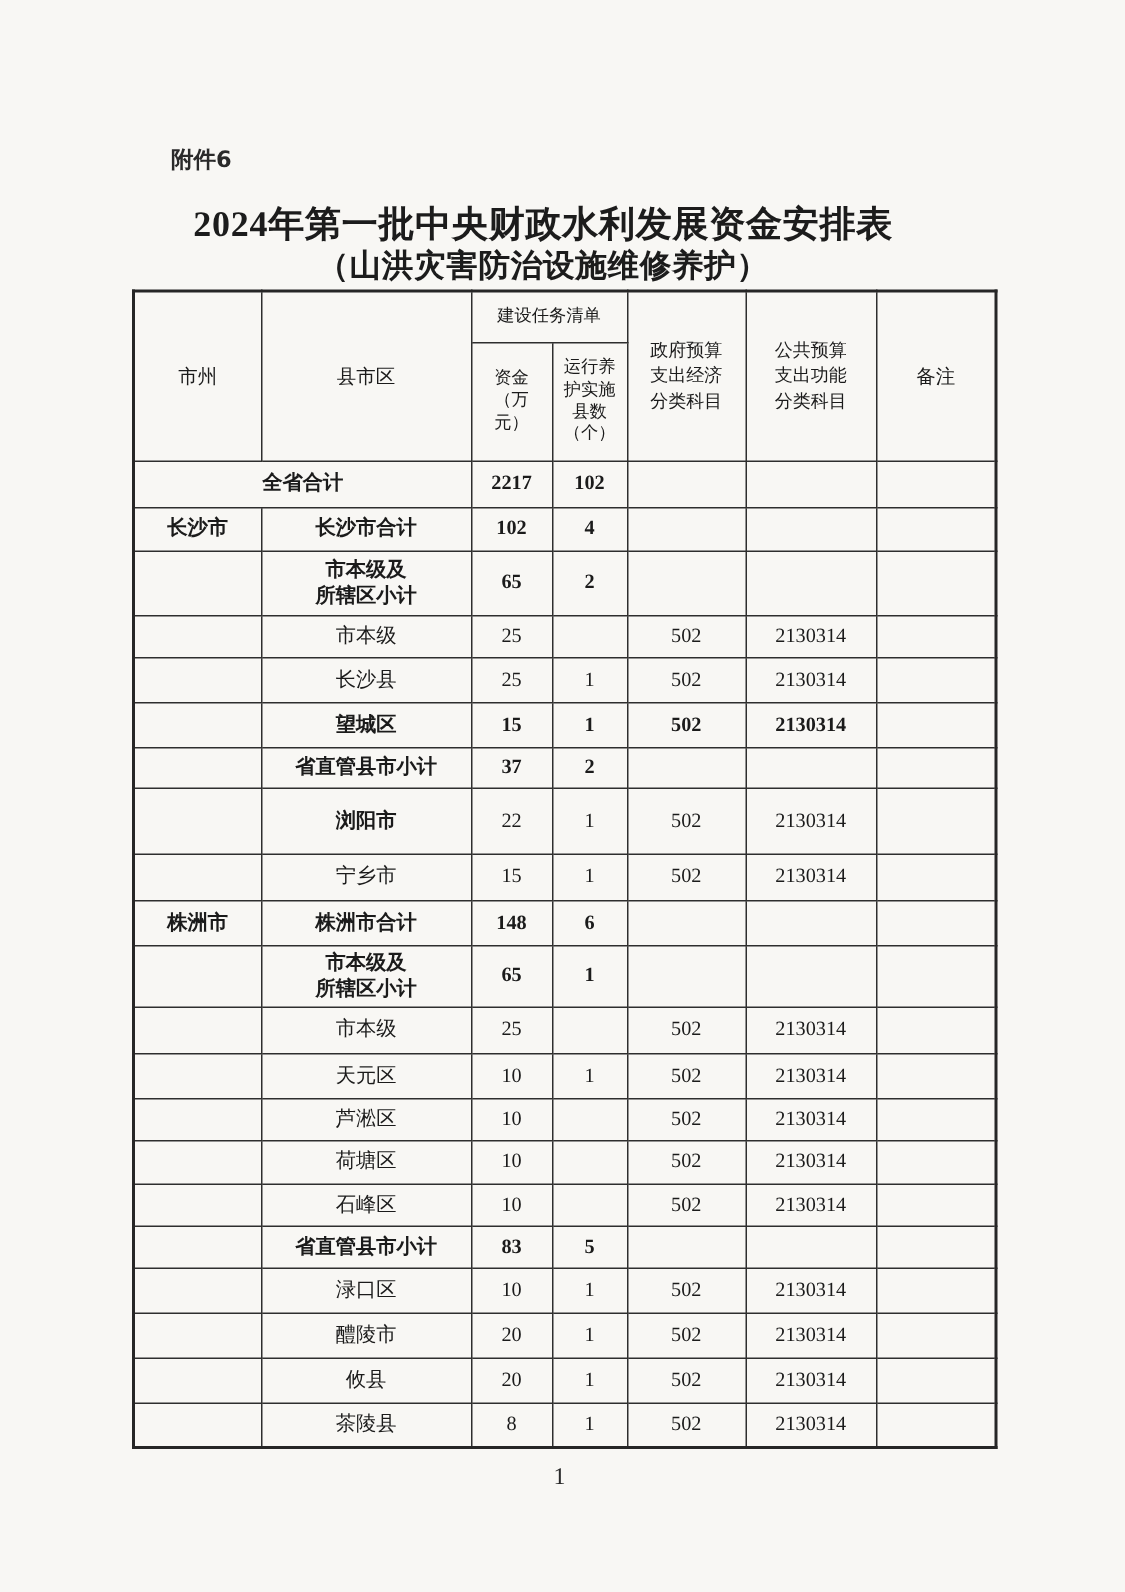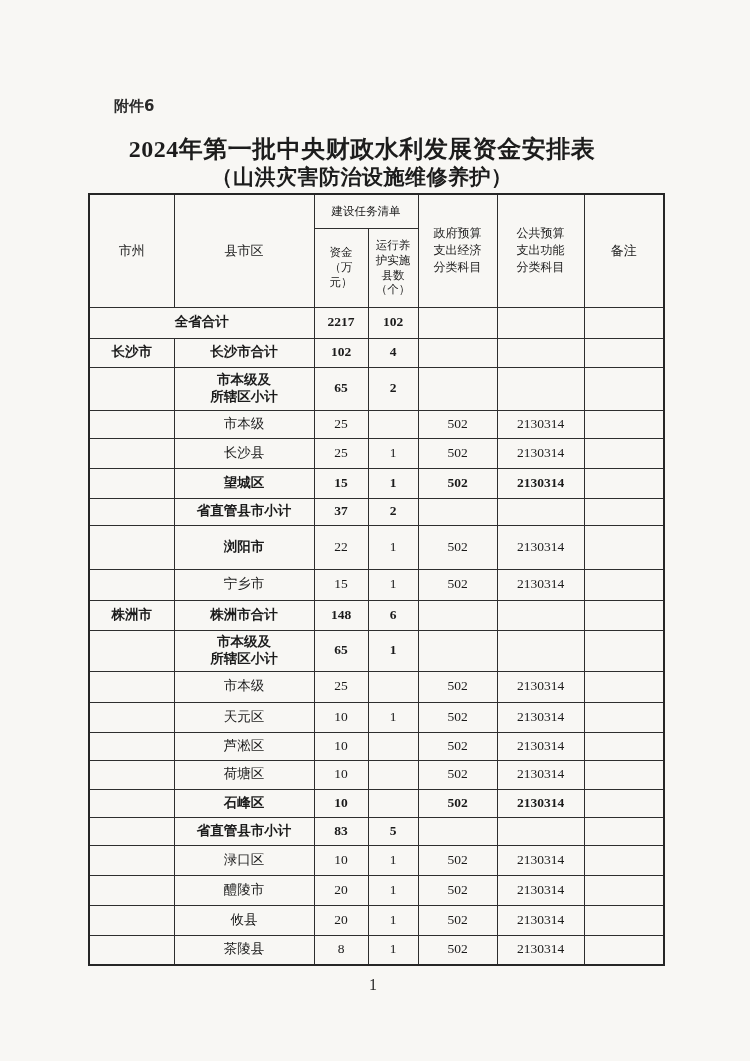--- a/index.html
+++ b/index.html
@@ -223,21 +223,21 @@
         </tr>
         <tr style="height: 29px; margin-top: 24px;">
           <td></td>
           <td>荷塘区</td>
           <td>10</td>
           <td></td>
           <td>502</td>
           <td>2130314</td>
           <td></td>
         </tr>
-        <tr style="height: 28px; font-weight: bold;">
+        <tr style="height: 28px;">
           <td></td>
           <td>石峰区</td>
           <td>10</td>
           <td></td>
           <td>502</td>
           <td>2130314</td>
           <td></td>
         </tr>
         <tr class="bold-row" style="height: 28px;">
           <td></td>

